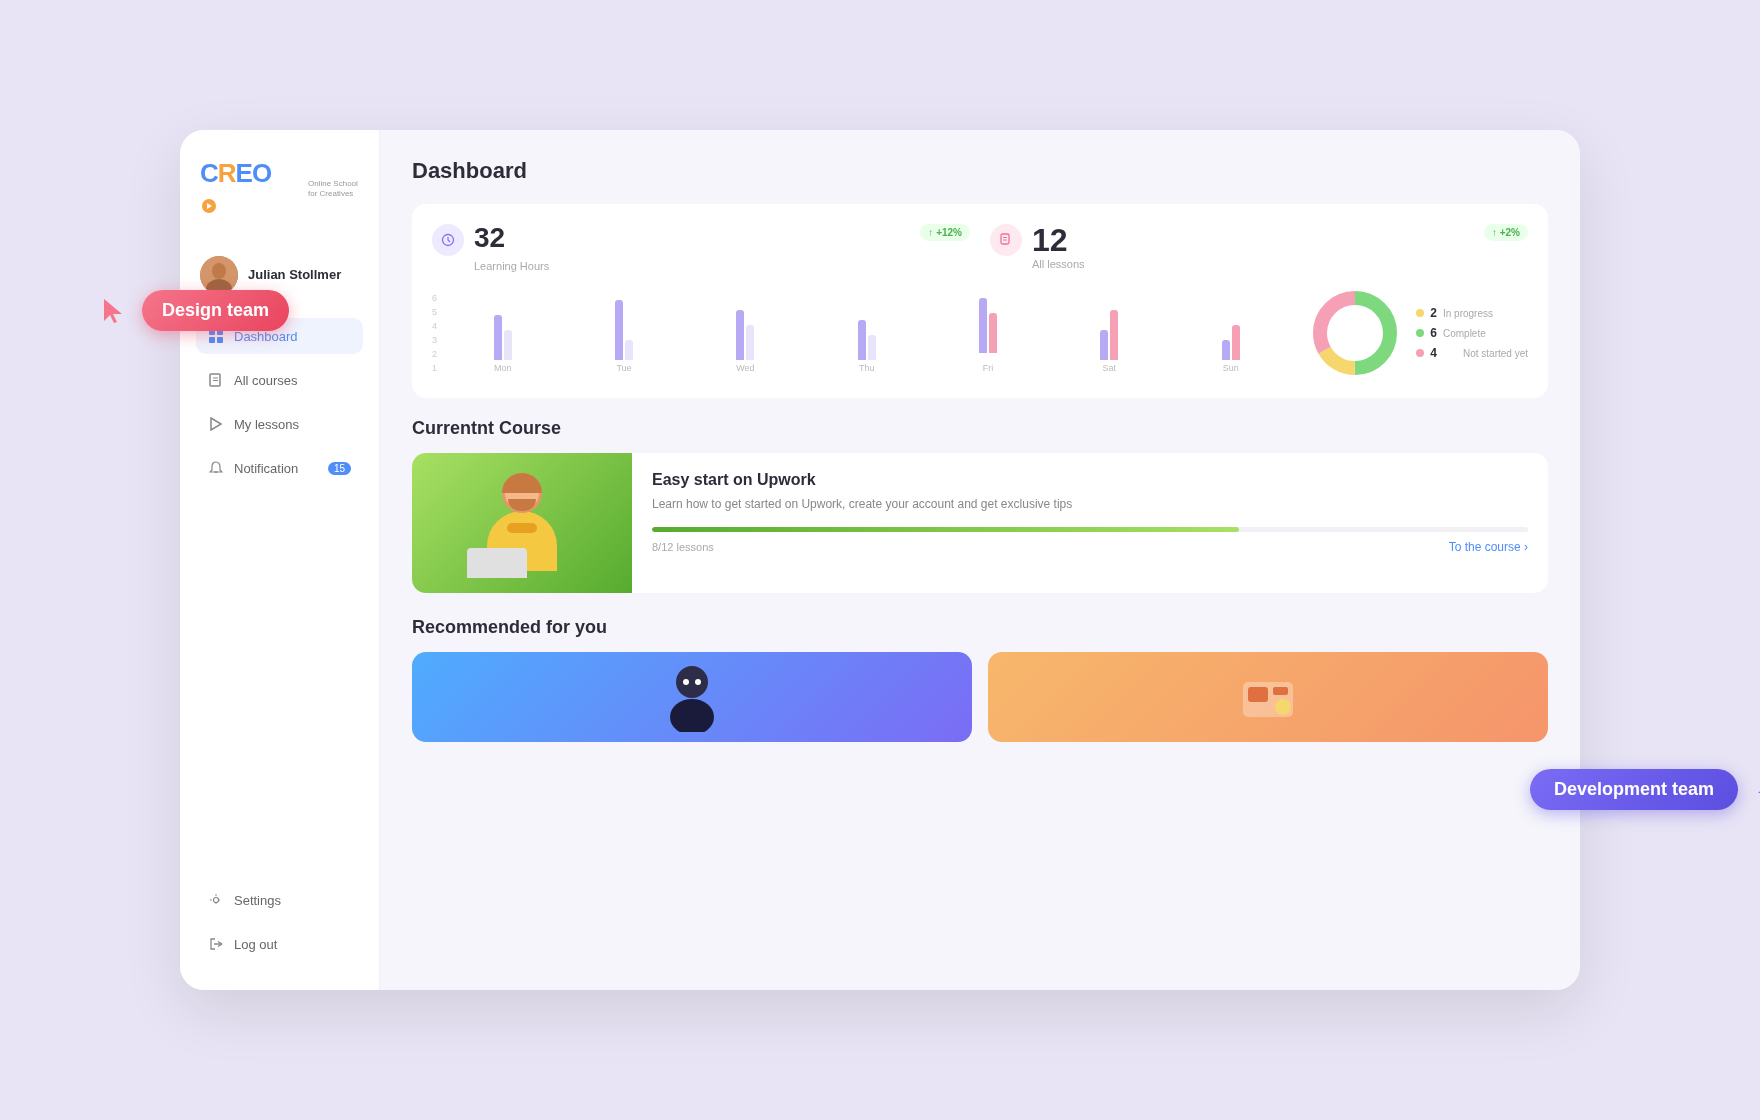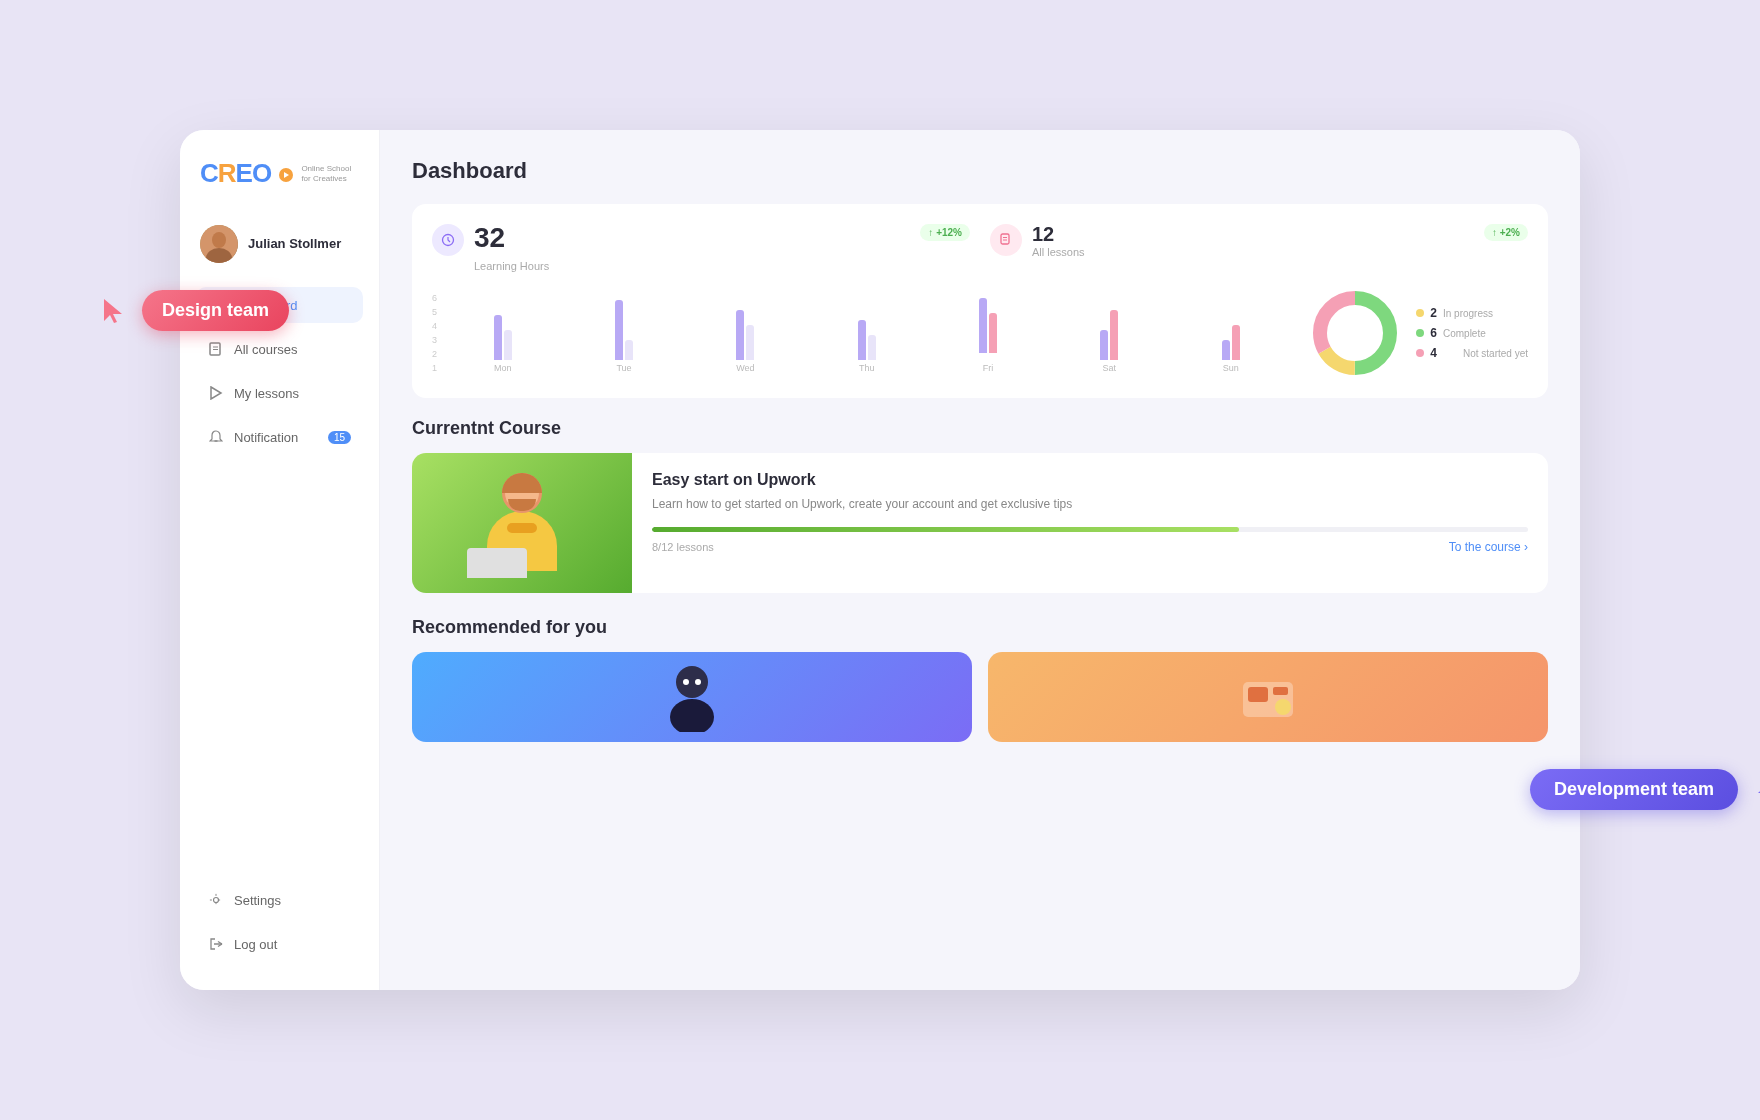--- a/index.html
+++ b/index.html
@@ -35,21 +35,21 @@
       padding: 28px 16px;
       display: flex;
       flex-direction: column;
       gap: 8px;
       border-right: 1px solid #f0f0f5;
       flex-shrink: 0;
     }
     .logo-area {
       display: flex;
       align-items: center;
-      gap: 8px;
+      gap: 24px;
       margin-bottom: 20px;
       padding-left: 4px;
     }
     .logo-subtitle {
       font-size: 8px;
       color: #999;
       line-height: 1.2;
       max-width: 55px;
     }
     .user-profile {
@@ -367,21 +367,21 @@
 
           <div style="display:flex;align-items:flex-start;gap:10px;flex:1;">
             <div style="width:32px;height:32px;border-radius:50%;background:#ffe9f0;display:flex;align-items:center;justify-content:center;flex-shrink:0;">
               <svg width="14" height="14" viewBox="0 0 14 14">
                   <rect x="2" y="1" width="8" height="10" rx="1.5" fill="none" stroke="#f07090" stroke-width="1.3"></rect>
                   <line x1="4" y1="4.5" x2="8" y2="4.5" stroke="#f07090" stroke-width="1"></line>
                   <line x1="4" y1="7" x2="8" y2="7" stroke="#f07090" stroke-width="1"></line>
                 </svg>
             </div>
             <div>
-              <div style="font-size:20px;font-weight:800;color:#2d2d3a;line-height:1;">12</div>
+              <div style="font-size:32px;font-weight:800;color:#2d2d3a;line-height:1;">12</div>
               <div style="font-size:11px;color:#aaa;margin-top:2px;">All lessons</div>
             </div>
             <div style="margin-left:auto;background:#eaffea;color:#4caf50;border-radius:12px;font-size:10px;font-weight:600;padding:3px 8px;">↑ +2%</div>
           </div>
         </div>
 
         <div style="display:flex;gap:20px;">
 
           <div style="flex:1;">
             <div style="display:flex;gap:2px;align-items:flex-end;height:85px;">

